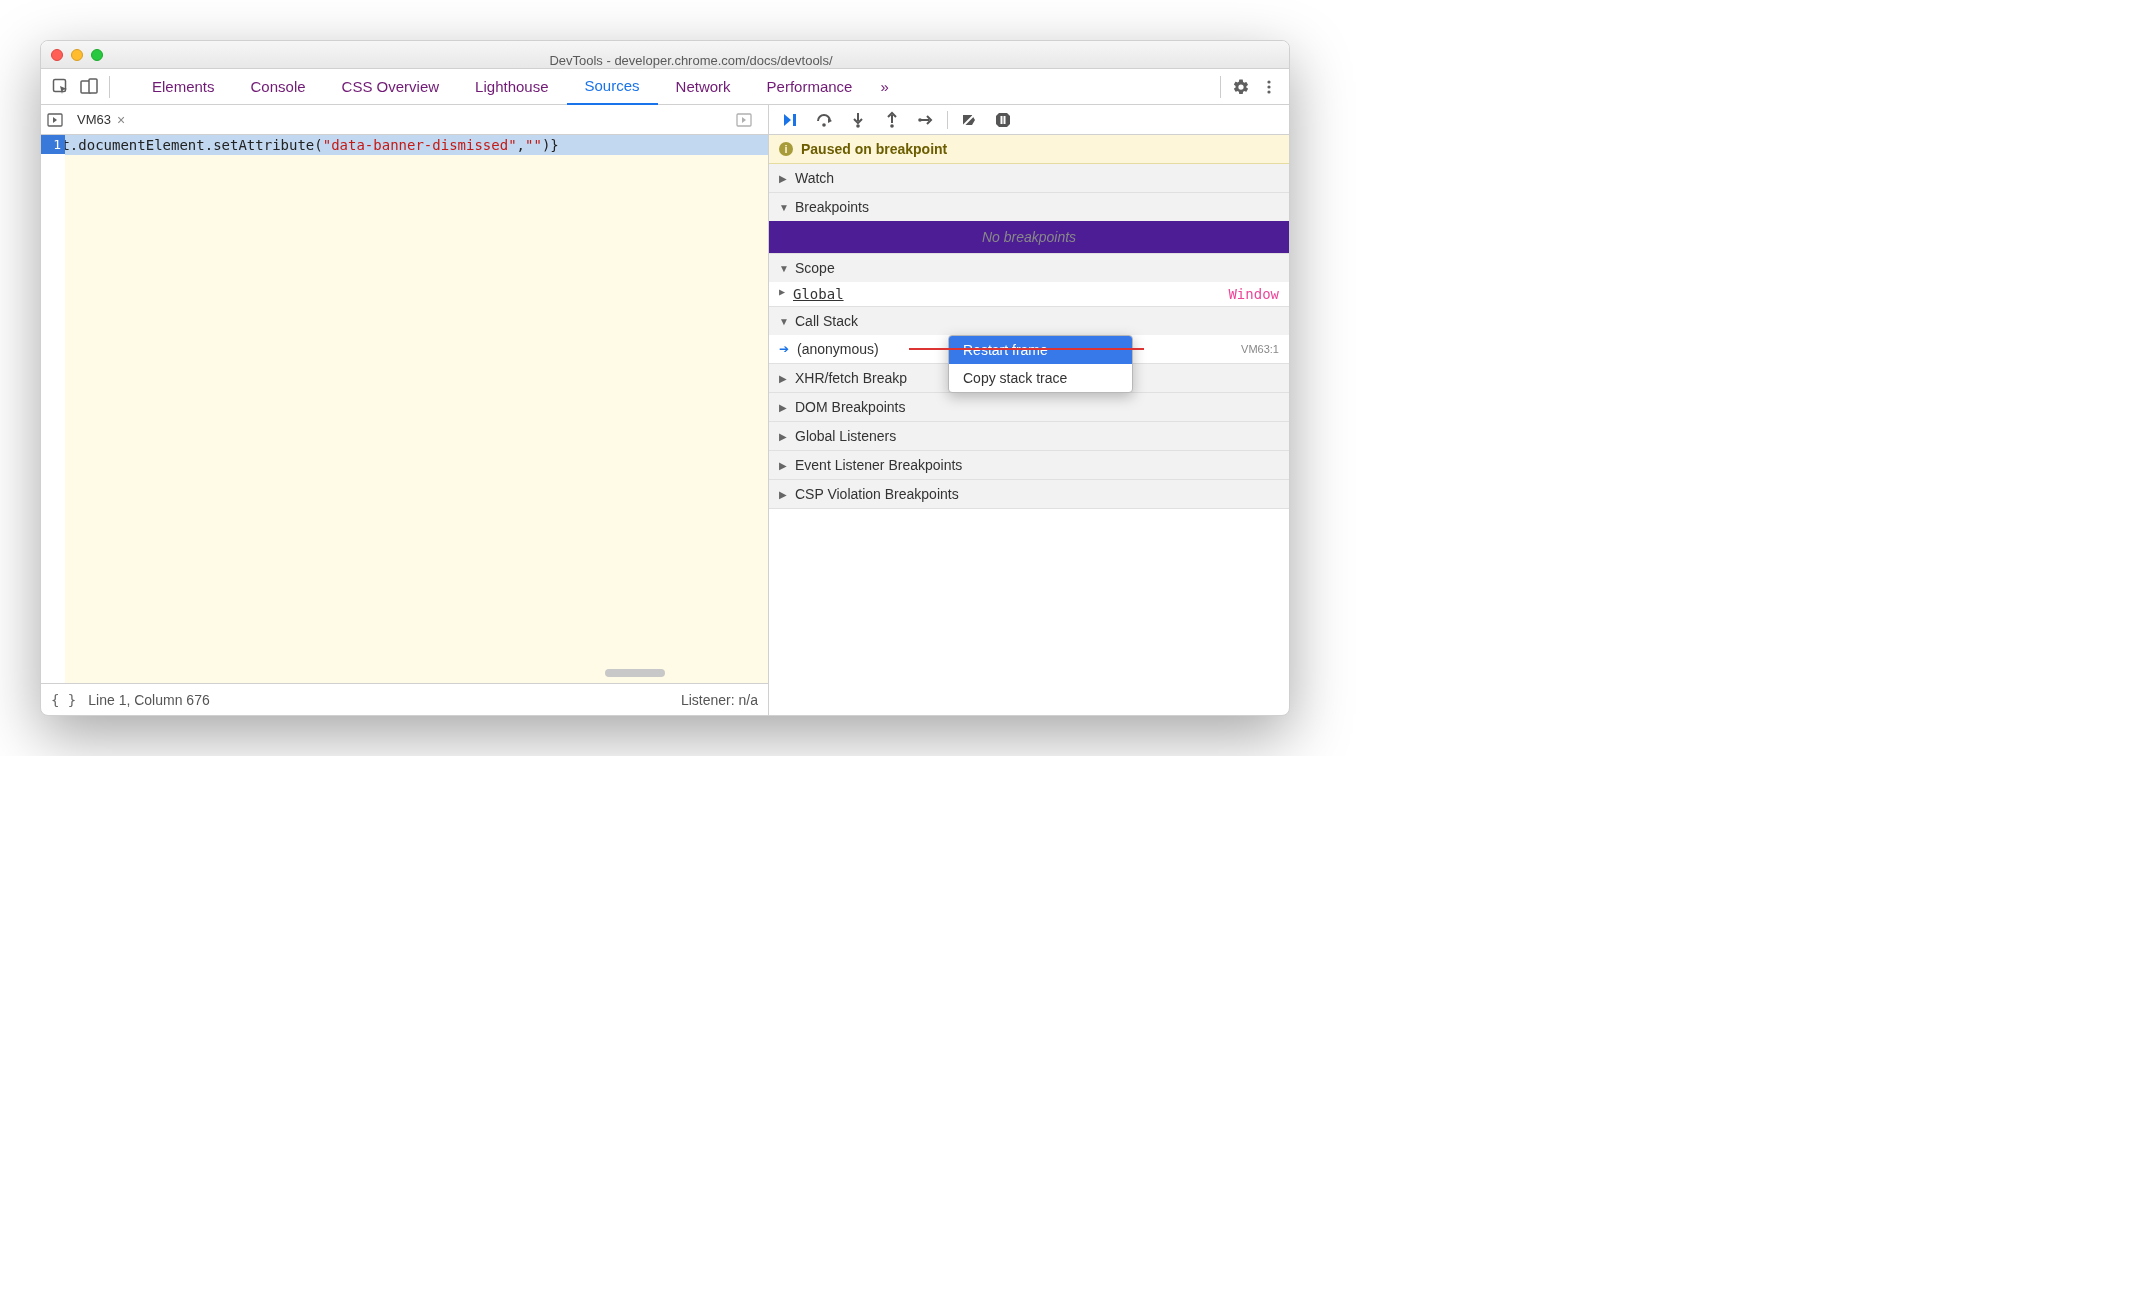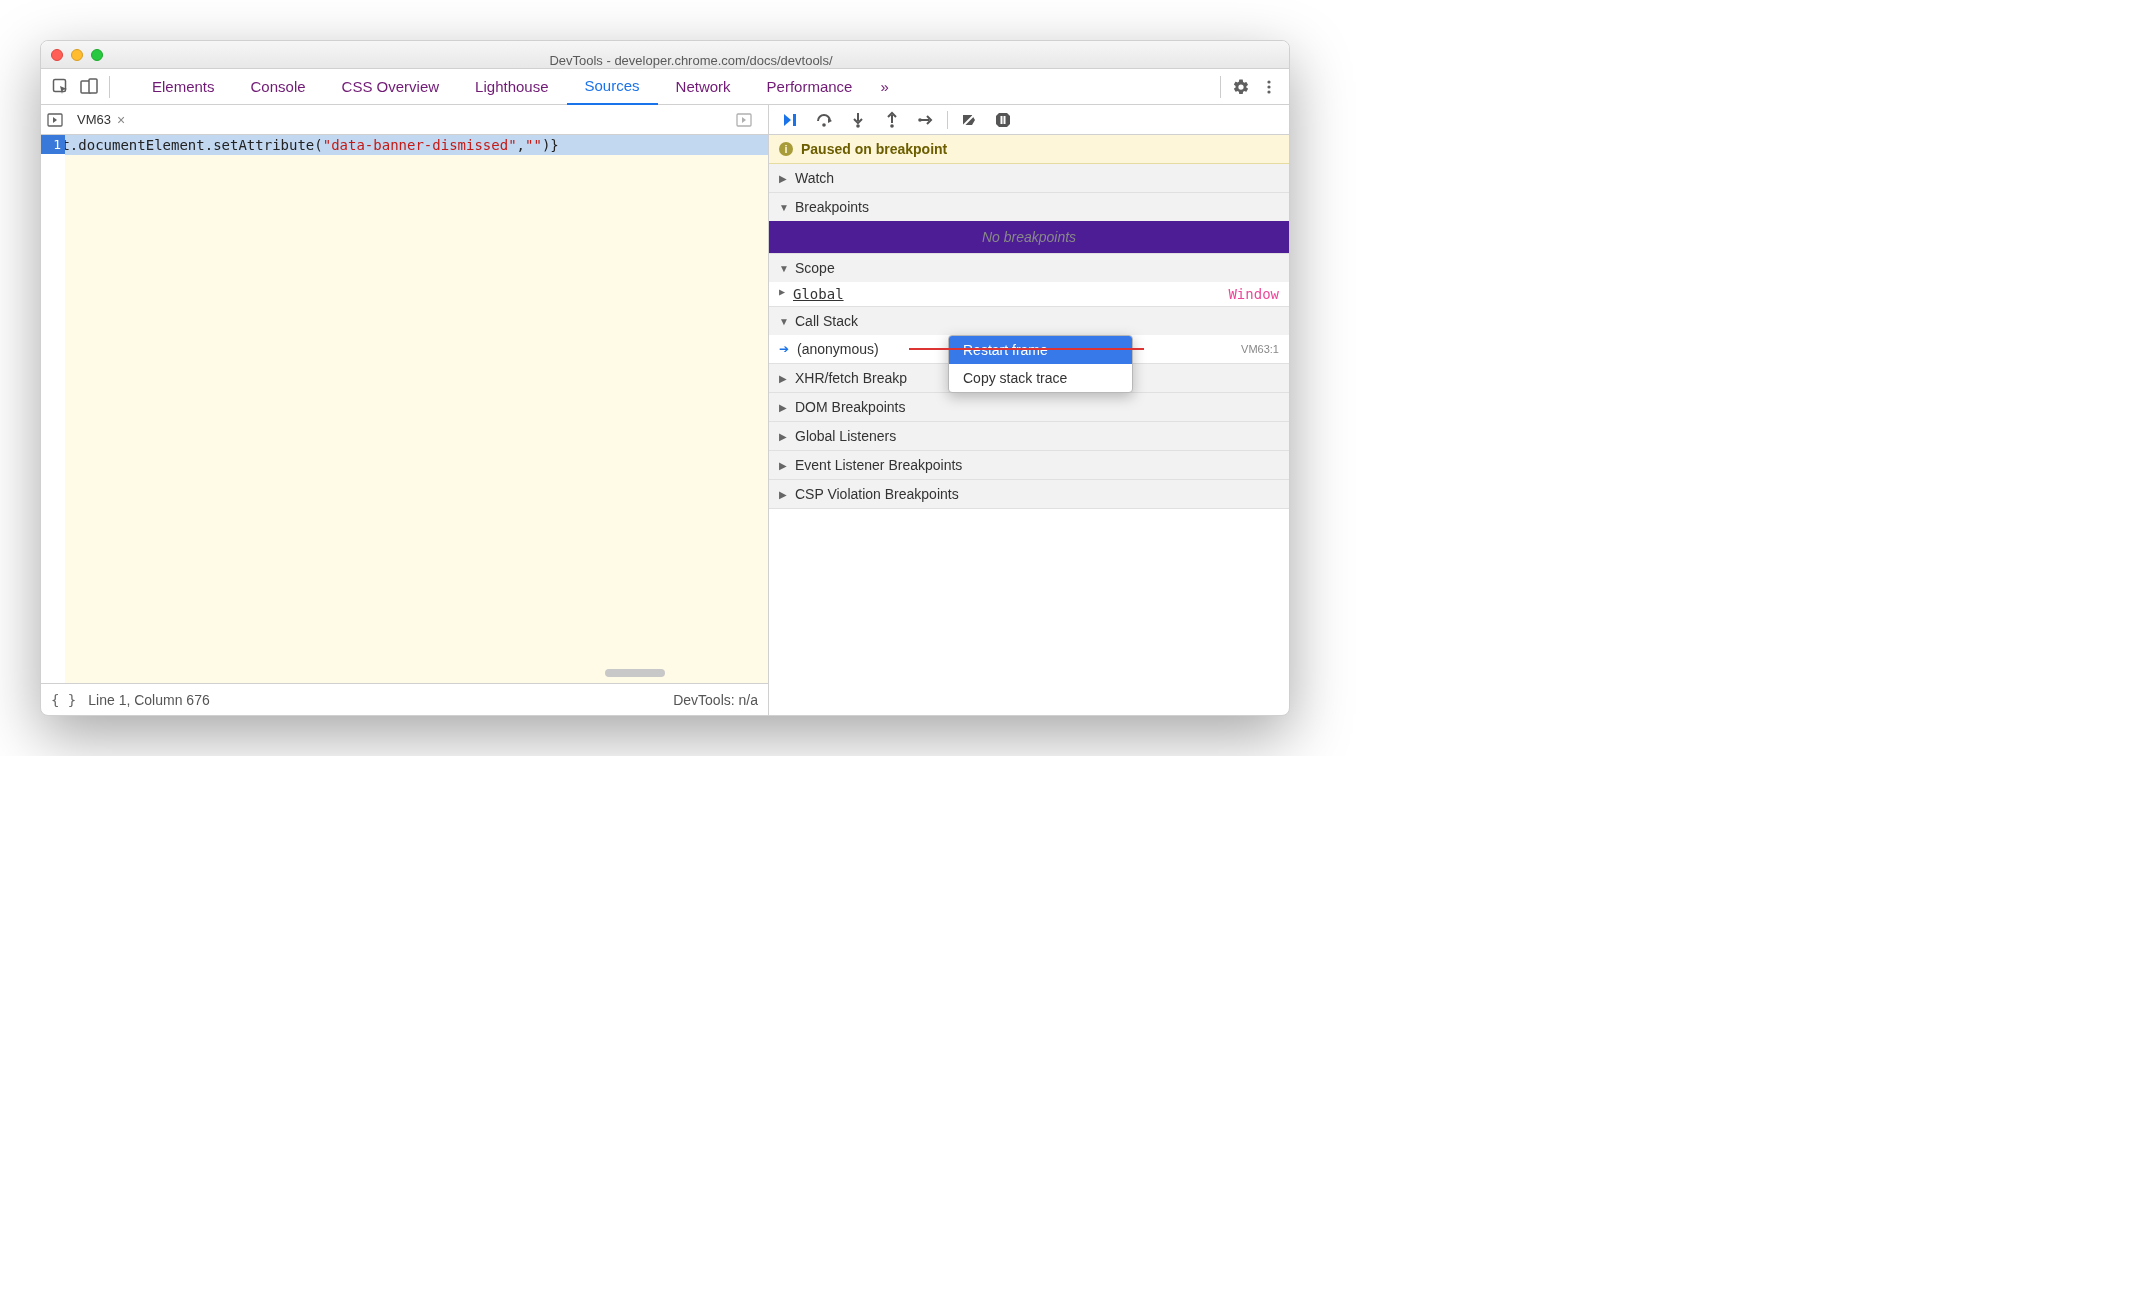--- a/index.html
+++ b/index.html
@@ -217,21 +217,21 @@
             <span class="s1" style="margin-left:-12px;">nt.documentElement.setAttribute(</span><span class="str">"data-banner-dismissed"</span><span class="s1">,</span><span class="str">""</span><span class="s1">)}</span>
           </div>
           <div class="scroll-thumb"></div>
         </div>
       </div>
 
       <div class="statusbar">
         <span class="pretty">{ }</span>
         <span>Line 1, Column 676</span>
         <div class="spacer"></div>
-        <span>DevTools: n/a</span>
+        <span>Listener: n/a</span>
       </div>
     </div>
 
     <div class="right">
       <div class="debug-toolbar">
         <div class="dbg-btn blue">
           <svg width="18" height="18" viewBox="0 0 18 18">
               <path d="M3 3 L10 9 L3 15 Z" fill="#1a73e8"></path>
               <rect x="12" y="3" width="3" height="12" fill="#1a73e8"></rect>
             </svg>

